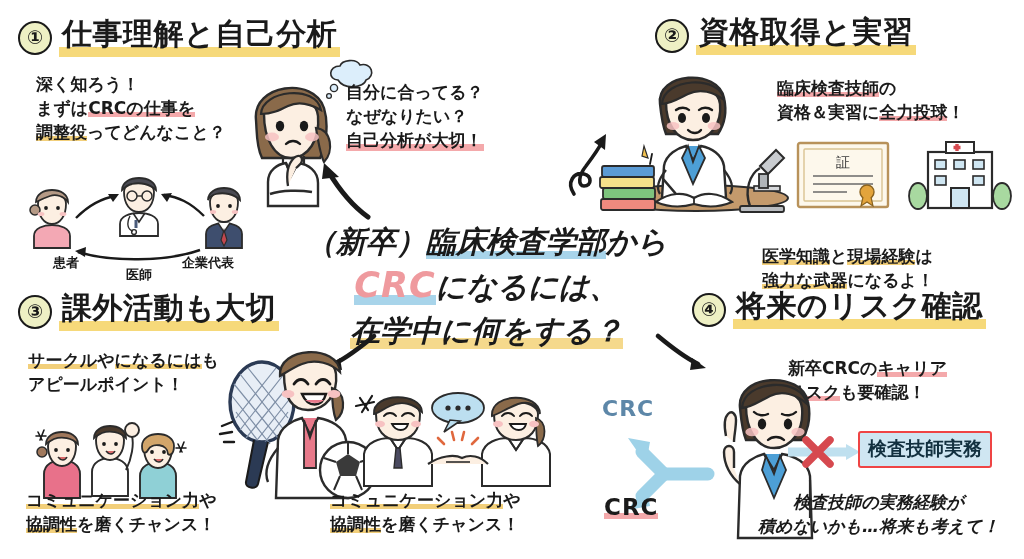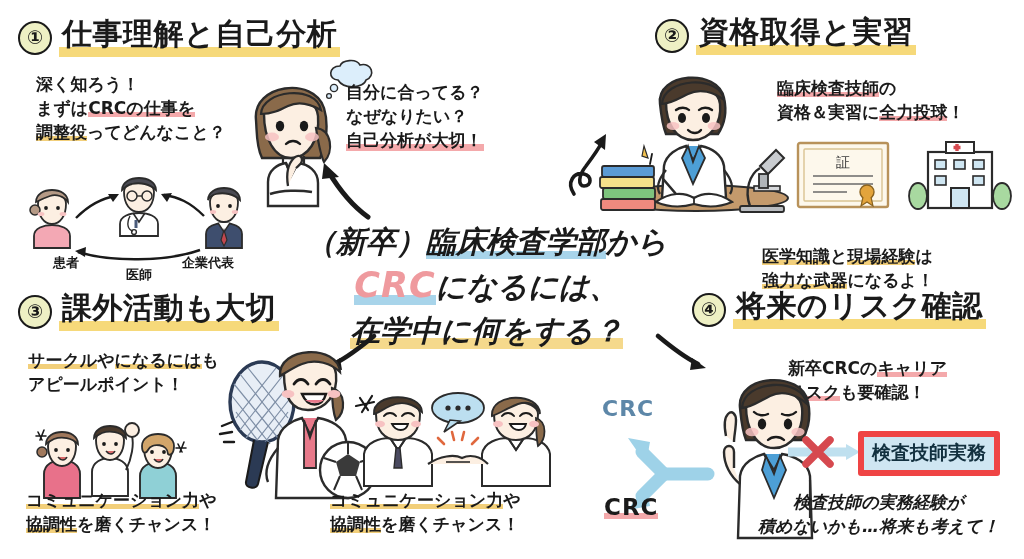--- a/index.html
+++ b/index.html
@@ -45,21 +45,21 @@
   .crc-big{color:#ef9a9e;font-size:35px;letter-spacing:1px;}
 
   
   .fig-label{font-size:13px;font-weight:bold;color:#1a1a1a;text-align:center;white-space:nowrap;}
 
   
   .crc-blue{font-size:22px;font-weight:bold;color:#5d87a8;letter-spacing:1px;}
   .crc-black{font-size:23px;font-weight:bold;color:#1a1a1a;letter-spacing:1px;
     background:linear-gradient(transparent 72%, #f4a9ab 72%, #f4a9ab 98%, transparent 98%);}
   .blue-box{
-    border:6px solid #ef4444;background:#cfe6f2;border-radius:3px;
+    border:2px solid #ef4444;background:#cfe6f2;border-radius:3px;
     padding:3px 8px 4px 8px;font-size:19px;font-weight:bold;color:#12303f;
     white-space:nowrap;
   }
   svg{overflow:visible;display:block;}
 </style>
 </head>
 <body>
 
 <div id="canvas">
 

